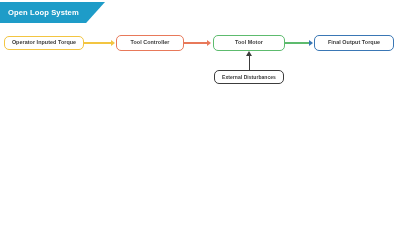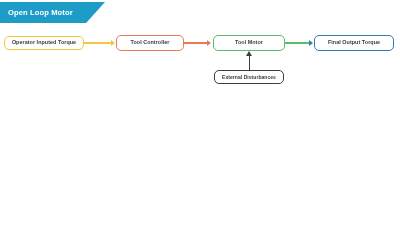--- a/index.html
+++ b/index.html
@@ -124,21 +124,21 @@
     border-bottom: 5px solid #3C3C3C;
     border-top: none;
   }
 </style>
 </head>
 <body>
 
 <div id="root">
 
   <div class="banner"></div>
-  <div class="banner-label">Open Loop Motor</div>
+  <div class="banner-label">Open Loop System</div>
 
   <div class="link" id="link-1"></div>
   <div class="arrow-head" id="arrow-1"></div>
 
   <div class="link" id="link-2"></div>
   <div class="arrow-head" id="arrow-2"></div>
 
   <div class="link" id="link-3"></div>
   <div class="arrow-head" id="arrow-3"></div>
 

